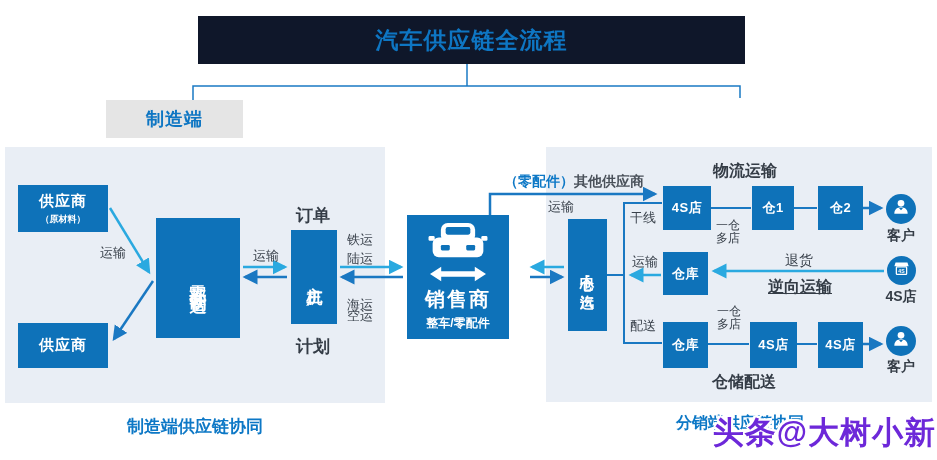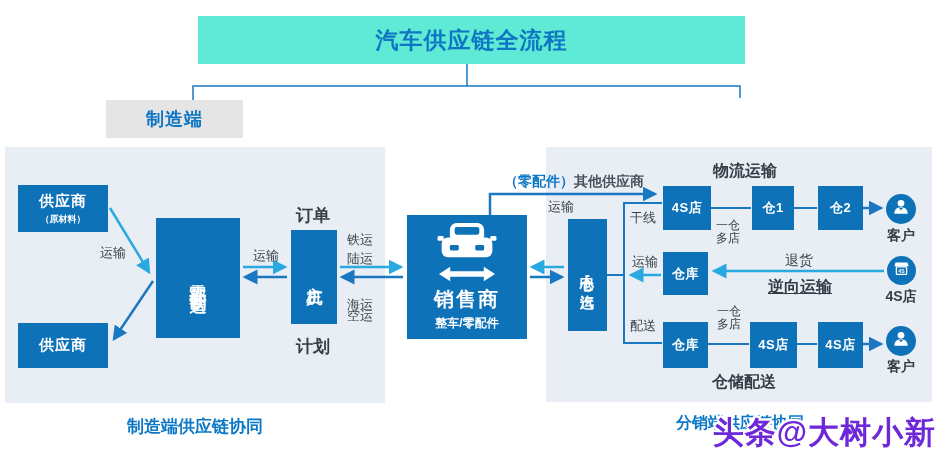--- a/index.html
+++ b/index.html
@@ -2,21 +2,21 @@
 <html><head>
 <meta charset="utf-8">
 <style>
   html,body{margin:0;padding:0;background:#ffffff;}
   .stage{
     position:relative;width:937px;height:460px;overflow:hidden;background:#ffffff;
     font-family:"Liberation Sans","DejaVu Sans",sans-serif;
   }
   .panel{position:absolute;background:#e9eef5;}
   .titlebox{
-    position:absolute;left:198px;top:16px;width:547px;height:48px;background:#5eead4;
+    position:absolute;left:198px;top:16px;width:547px;height:48px;background:#0f172a;
     display:flex;align-items:center;justify-content:center;
     color:#0e76c3;font-size:23px;font-weight:bold;letter-spacing:1px;
   }
   .branch{
     position:absolute;height:38px;background:#e5e5e5;display:flex;align-items:center;justify-content:center;
     color:#0e76c3;font-size:18px;font-weight:bold;letter-spacing:1px;
   }
   .box{
     position:absolute;background:#0e72b9;color:#ffffff;
     display:flex;flex-direction:column;align-items:center;justify-content:center;
@@ -117,21 +117,21 @@
 
   <div class="lblb" style="left:296px;top:204px;font-size:17px;">订单</div>
   <div class="lblb" style="left:296px;top:335px;font-size:17px;">计划</div>
   <div class="lbl" style="left:100px;top:246px;">运输</div>
   <div class="lbl" style="left:253px;top:249px;">运输</div>
   <div class="lbl" style="left:347px;top:233px;">铁运</div>
   <div class="lbl" style="left:347px;top:252px;">陆运</div>
   <div class="lbl" style="left:347px;top:298px;">海运</div>
   <div class="lbl" style="left:347px;top:309px;">空运</div>
 
-  <div class="box" style="left:407px;top:215px;width:120px;height:124px;">
+  <div class="box" style="left:407px;top:215px;width:102px;height:124px;">
     <span>
       <svg width="62" height="37" viewBox="0 0 90 54">
         <rect x="20" y="0" width="50" height="28" rx="10" fill="#fff"></rect>
         <rect x="27" y="6" width="36" height="11" rx="3" fill="#0e72b9"></rect>
         <rect x="2" y="19" width="9" height="7" rx="2" fill="#fff"></rect>
         <rect x="79" y="19" width="9" height="7" rx="2" fill="#fff"></rect>
         <rect x="8" y="21" width="74" height="29" rx="9" fill="#fff"></rect>
         <rect x="20" y="32" width="13" height="8" rx="2" fill="#0e72b9"></rect>
         <rect x="57" y="32" width="13" height="8" rx="2" fill="#0e72b9"></rect>
       </svg>

